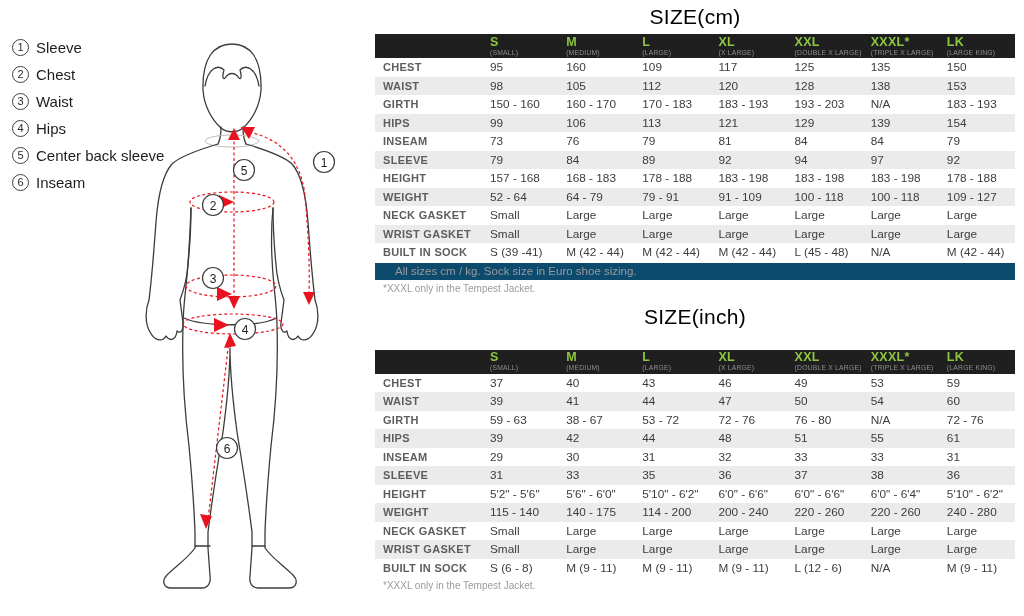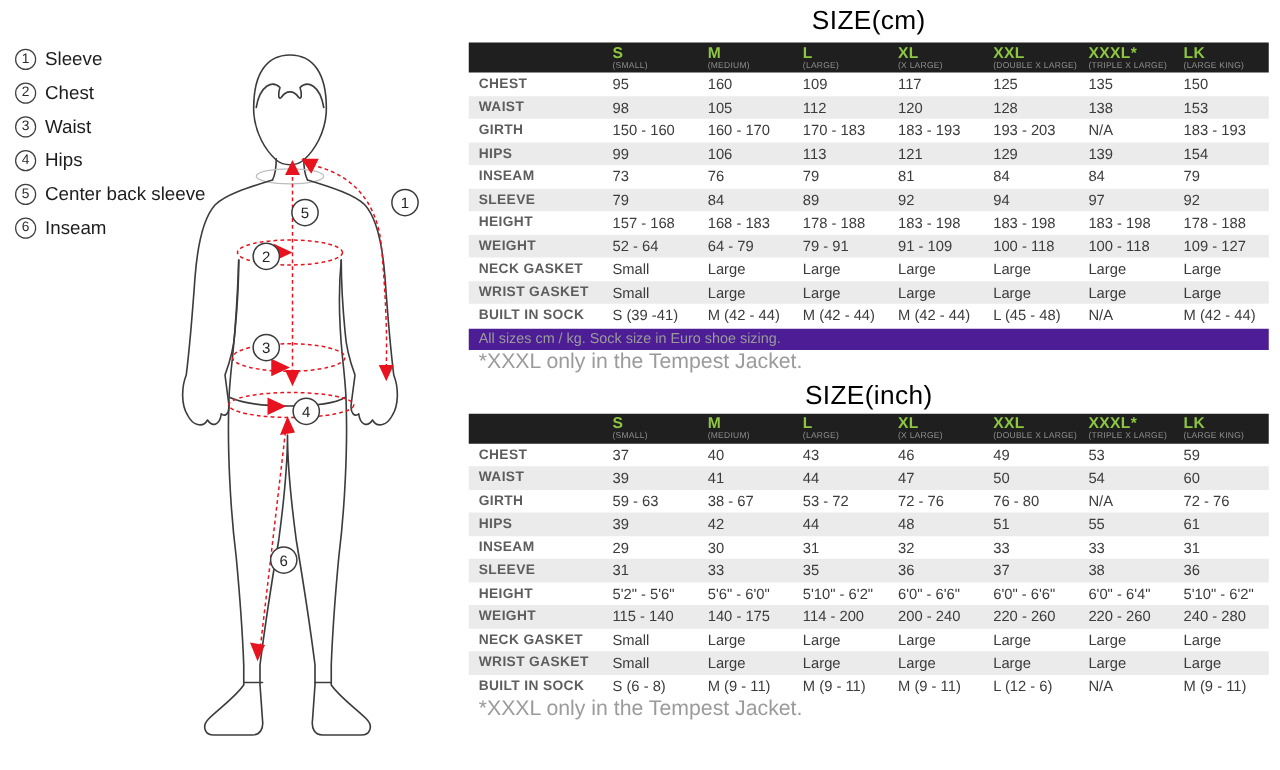--- a/index.html
+++ b/index.html
@@ -15,40 +15,40 @@
     width:17px; height:17px; border:1.4px solid #3f3f3f; border-radius:50%;
     font-size:11px; line-height:14px; text-align:center; color:#2b2b2b; flex:0 0 17px;
   }
   .legend-label { margin-left:7px; font-size:15px; color:#1d1d1d; white-space:nowrap; }
   
   .figure { position:absolute; left:128px; top:28px; }
   
   .tables { position:absolute; left:375px; top:0; width:640px; }
   .t-title { text-align:center; font-weight:normal; font-size:21px; color:#000; letter-spacing:0.3px; }
   .t-title.first { margin-top:5px; margin-bottom:5px; }
-  .t-title.second { margin-top:8px; margin-bottom:2px; }
+  .t-title.second { margin-top:8px; margin-bottom:21px; }
   .thead {
     display:grid; grid-template-columns:107px repeat(7, 1fr);
     background:#1f1f1f; height:24px; align-items:center;
   }
   .th { padding-left:8px; overflow:hidden; }
   .th .sz { display:block; color:#8dc63f; font-weight:bold; font-size:12.5px; line-height:12px; letter-spacing:0.3px; }
   .th .sub { display:block; color:#8f8f8f; font-size:6.8px; line-height:9px; letter-spacing:0.2px; white-space:nowrap; }
   .trow {
     display:grid; grid-template-columns:107px repeat(7, 1fr);
     height:18.5px; align-items:center; font-size:11.8px; color:#3c3c3c;
   }
   .trow.alt { background:#ebebeb; }
   .trow .lbl { font-weight:bold; font-size:11px; color:#5d5d5d; padding-left:8px; letter-spacing:0.3px; white-space:nowrap; }
   .trow .val { padding-left:8px; white-space:nowrap; }
   .fn1 {
-    background:#4c1d95; color:#9b9b9b; font-size:11.5px;
-    height:17px; line-height:17px; padding-left:8px; margin-top:1px;
+    background:#0c4a6e; color:#9b9b9b; font-size:11.5px;
+    height:17px; line-height:17px; padding-left:20px; margin-top:1px;
   }
-  .fn2 { color:#9b9b9b; font-size:17px; height:17px; line-height:17px; padding-left:8px; }
+  .fn2 { color:#9b9b9b; font-size:10px; height:17px; line-height:17px; padding-left:8px; }
 </style>
 </head>
 <body>
 
 <div class="legend">
     <div class="legend-item">
       <span class="legend-num">1</span>
       <span class="legend-label">Sleeve</span>
     </div>
     <div class="legend-item">

